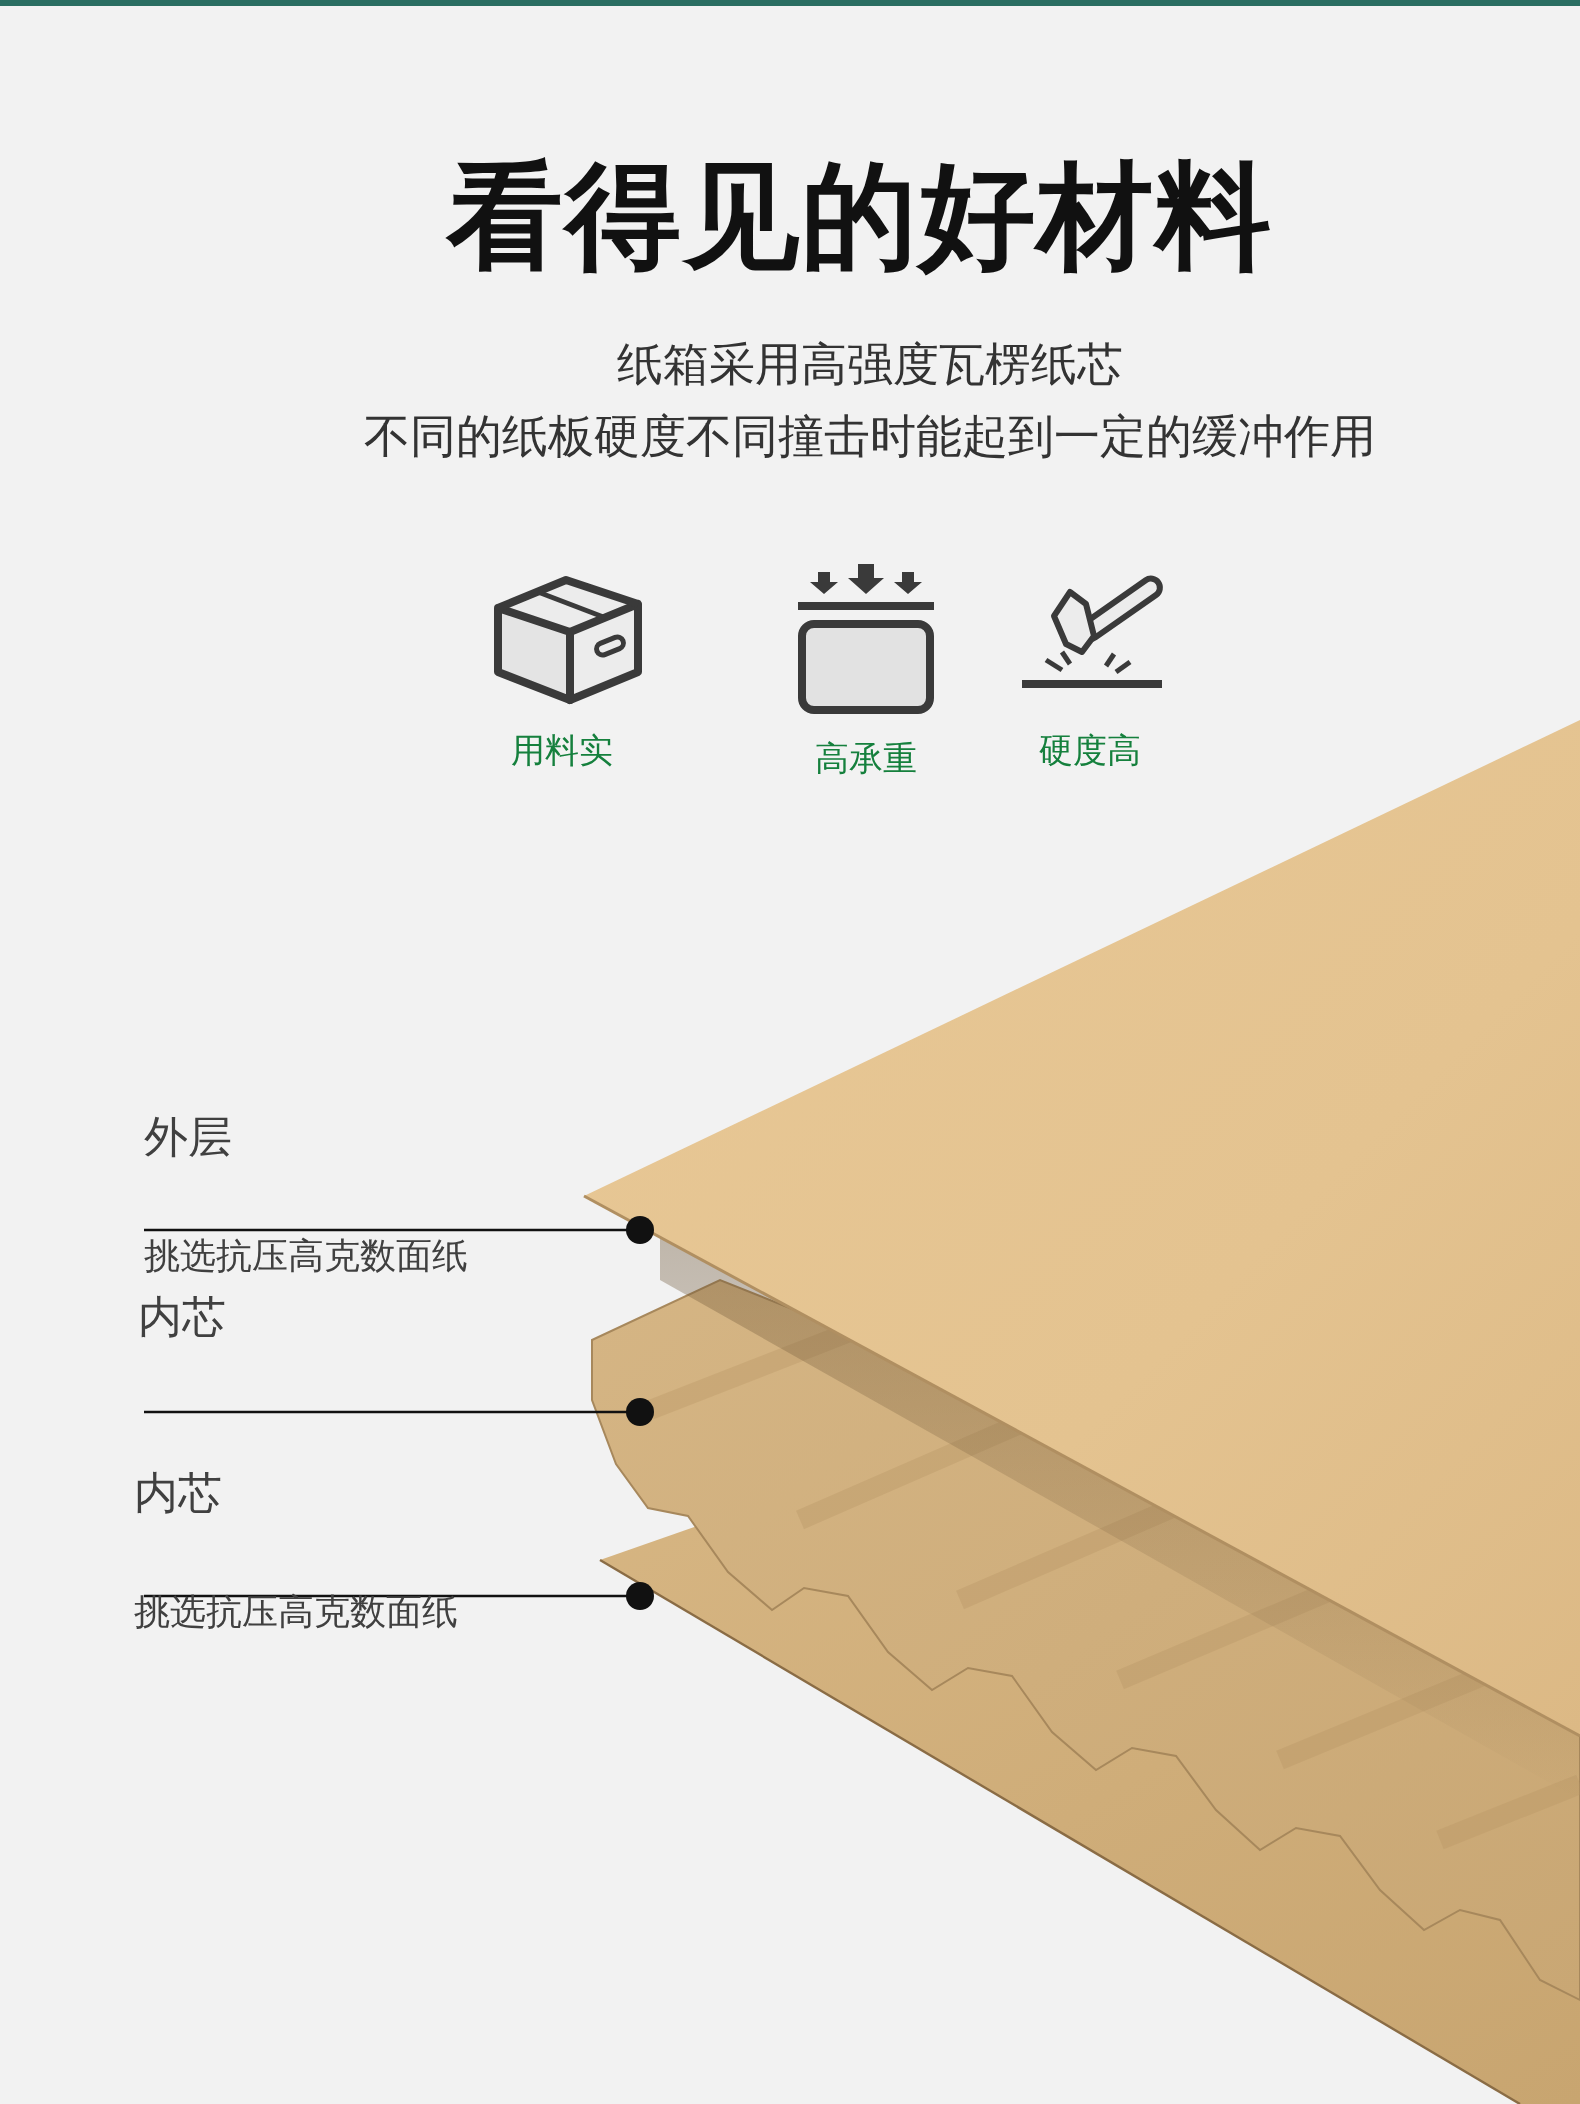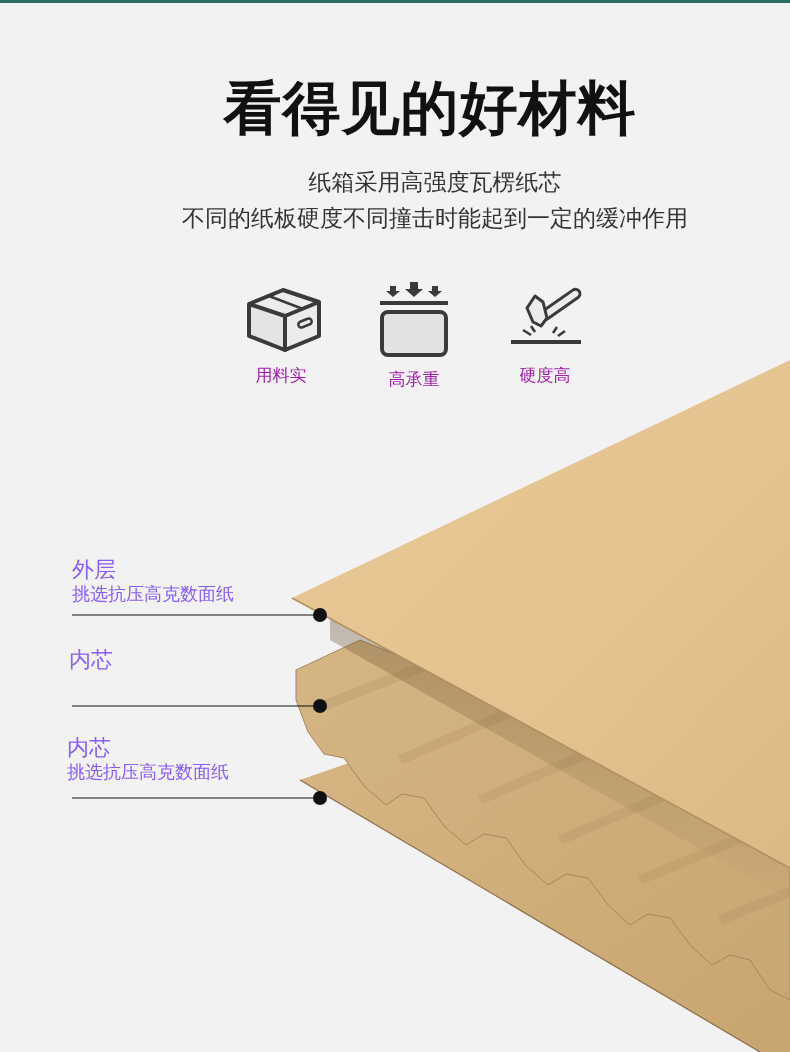--- a/index.html
+++ b/index.html
@@ -15,26 +15,26 @@
     font-size: 58px; font-weight: bold; letter-spacing: 1px; color: #111;
   }
   .sub {
     position: absolute; left: 0; width: 870px; text-align: center;
     font-size: 23px; color: #333; white-space: nowrap;
   }
   .sub-1 { top: 167px; }
   .sub-2 { top: 203px; left: 0; width: 870px; }
   .feature { position: absolute; top: 282px; width: 110px; text-align: center; }
   .feature svg { display: block; margin: 0 auto; }
-  .feature .label { display: block; margin-top: 10px; font-size: 17px; color: #a21caf; }
-  .f1 { left: 226px; } .f2 { left: 359px; } .f3 { left: 490px; }
+  .feature .label { display: block; margin-top: 10px; font-size: 17px; color: #15803d; }
+  .f1 { left: 226px; } .f2 { left: 378px; } .f3 { left: 490px; }
   .art { position: absolute; left: 0; top: 0; }
-  .callout { position: absolute; font-size: 18px; color: #8b5cf6; line-height: 22px; }
+  .callout { position: absolute; font-size: 18px; color: #404040; line-height: 22px; }
   .callout .title { font-size: 22px; display: block; line-height: 26px; }
-  .callout .desc { display: block; }
+  .callout .desc { display: block; margin-top: 35px; }
   .c1 { left: 72px; top: 557px; }
   .c2 { left: 69px; top: 647px; }
   .c3 { left: 67px; top: 735px; }
 </style>
 </head>
 <body>
 
 <div class="top-bar"></div>
 
 <div class="headline">看得见的好材料</div>

